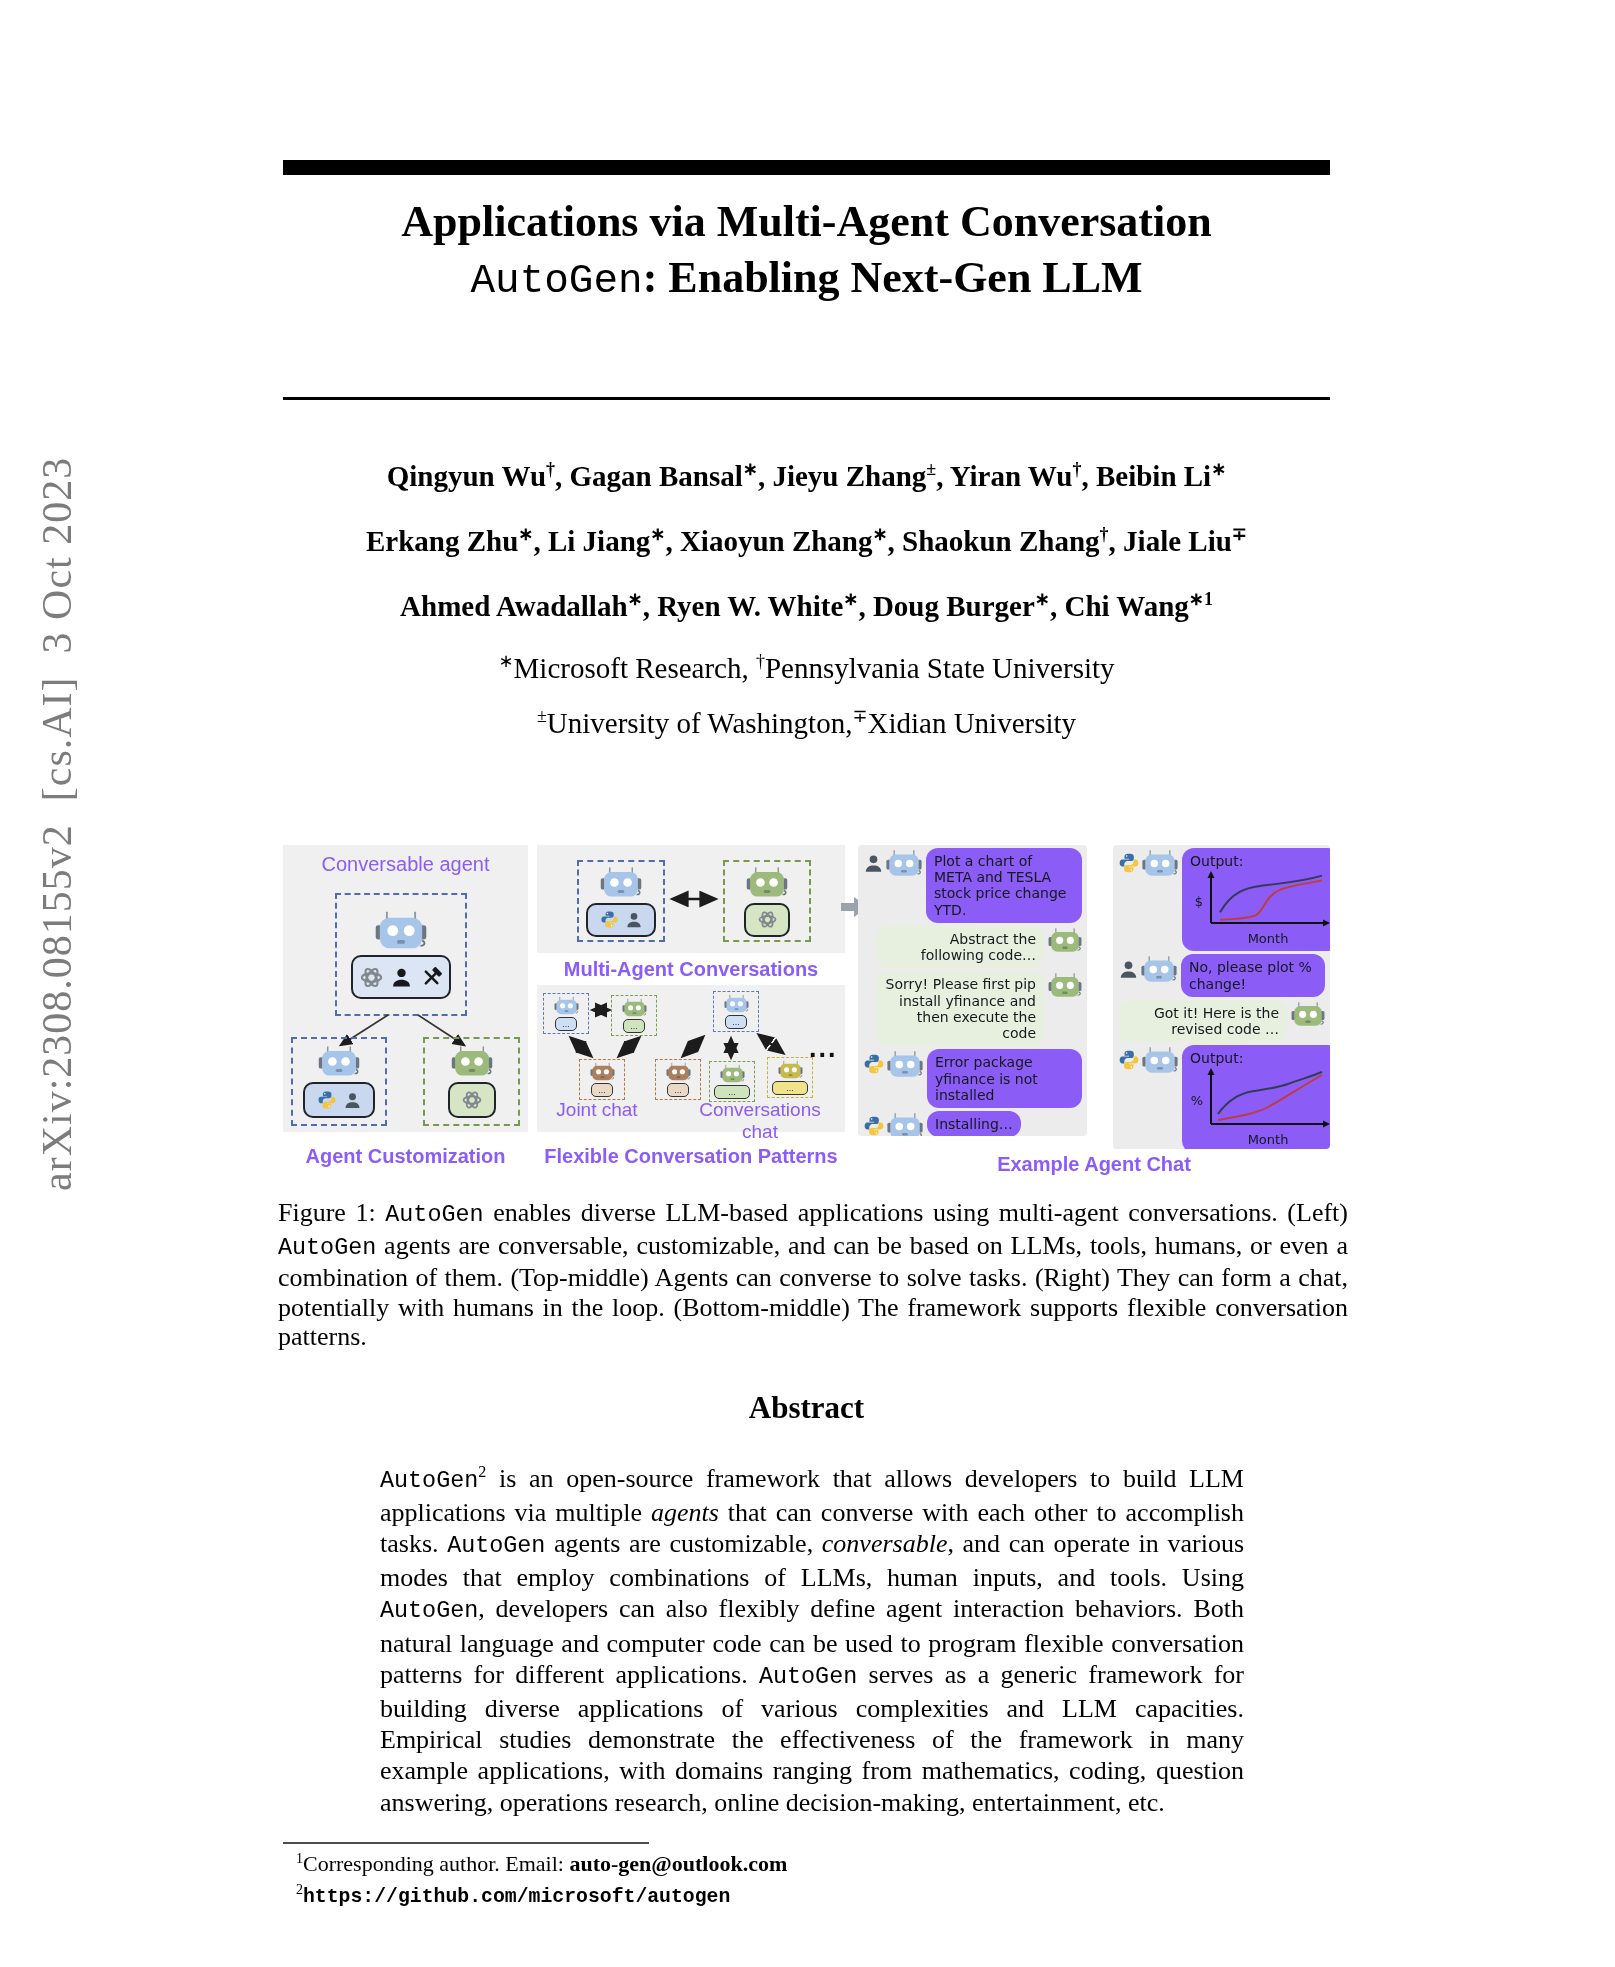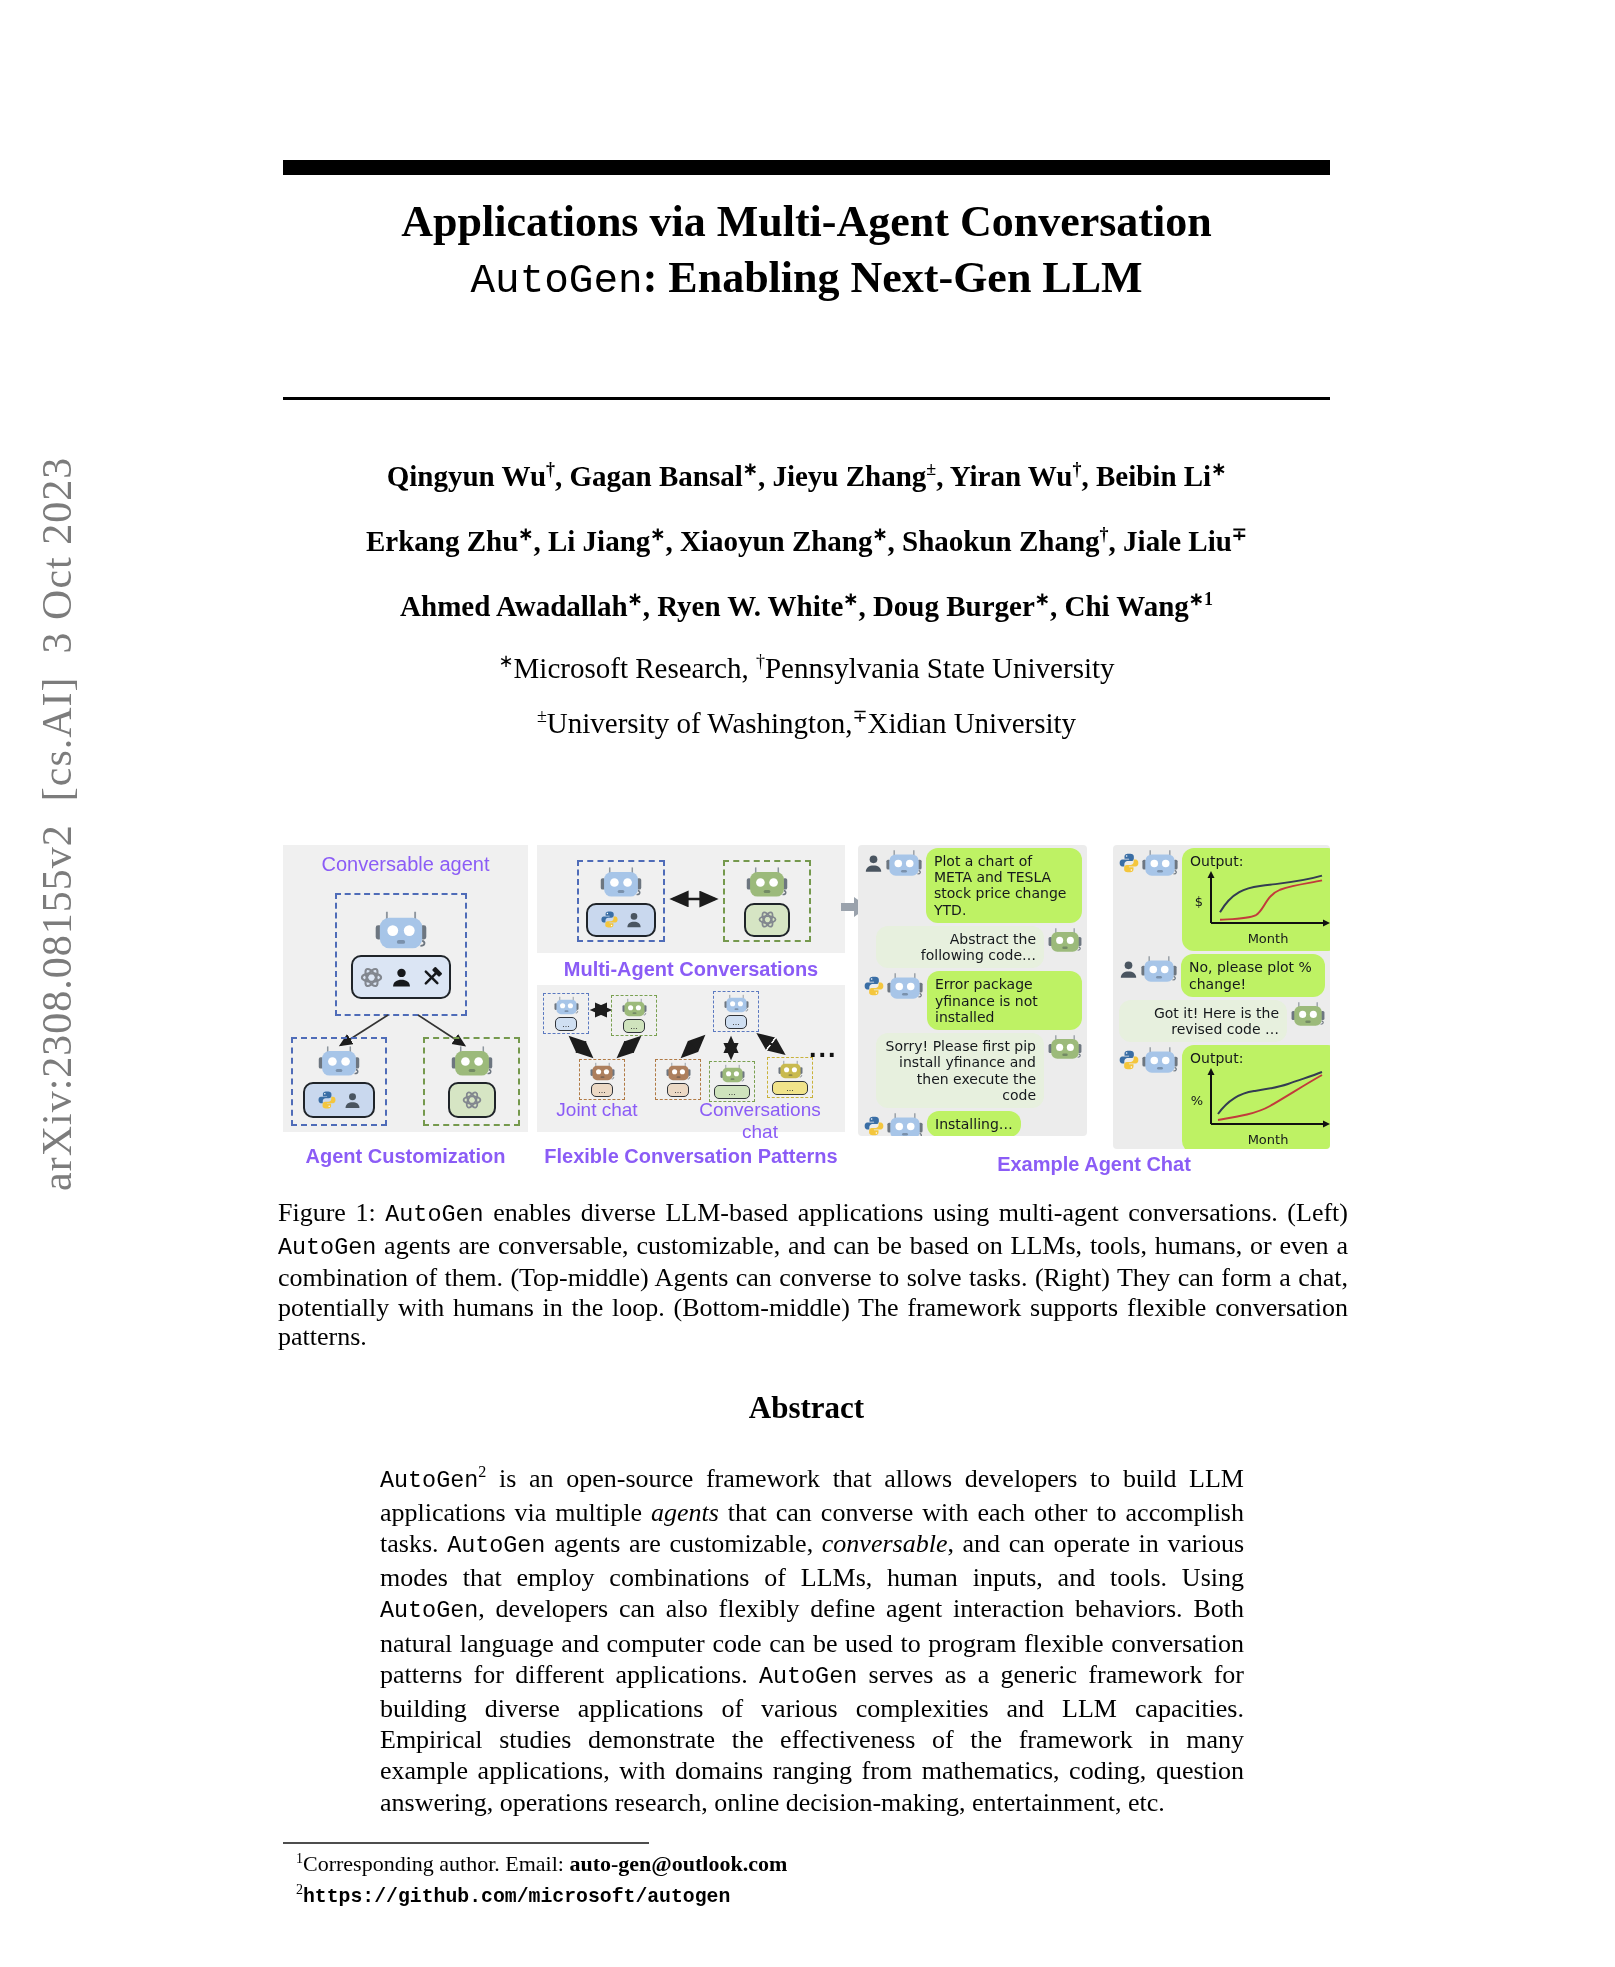--- a/index.html
+++ b/index.html
@@ -60,21 +60,21 @@
             padding:2px 6px;color:#333;background:#cfdff2;}
   .m-green .mini-box{background:#cfe3bd}.m-brown .mini-box{background:#ecd9c5}.m-yellow .mini-box{background:#f1e38a}
   .mini.wide .mini-box{padding:2px 13px;}
   .dots{position:absolute;left:272px;top:48px;font-size:27px;font-weight:bold;letter-spacing:2px;color:#111;}
   
   .chat-row{display:flex;align-items:flex-start;gap:4px;margin:3px 5px;}
   .chat-row.right{justify-content:flex-end;}
   .avatars{display:flex;align-items:center;gap:2px;flex:0 0 auto;margin-top:1px;}
   .bubble{border-radius:12px;padding:5px 8px;font-family:"DejaVu Sans",sans-serif;font-size:14px;
           line-height:1.16;color:#15181c;max-width:152px;}
-  .bubble.blue{background:#bef264;}
+  .bubble.blue{background:#8b5cf6;}
   .bubble.green{background:#e7f0de;text-align:right;}
   .bubble.has-chart{width:148px;max-width:148px;}
   .mc-top{display:flex;align-items:center;gap:1px;margin-top:2px;}
   .ylab{font-size:13px;width:13px;text-align:right;flex:0 0 auto;}
   .xlab{display:block;text-align:center;font-size:13px;margin-left:14px;}
   
   .caption{position:absolute;left:278px;top:1198px;width:1070px;font-size:26px;line-height:29.5px;
            text-align:justify;}
   .mono{font-family:"Liberation Mono",monospace;font-size:0.9em;}
   .ital{font-style:italic;}
@@ -309,38 +309,38 @@
           <div class="bubble blue">Plot a chart of META and TESLA stock price change YTD.</div>
         </div>
         <div class="chat-row right">
           <div class="bubble green">Abstract the following code…</div>
           <div class="avatars">
             <svg width="34" height="26" viewBox="0 0 44 34" class="r-green">
               <use href="#sym-robot"></use>
             </svg>
           </div>
         </div>
-        <div class="chat-row left">
-          <div class="avatars">
-            <svg width="22" height="22" viewBox="0 0 24 24">
-              <use href="#sym-python"></use>
-            </svg>
-            <svg width="36" height="28" viewBox="0 0 44 34" class="r-blue">
-              <use href="#sym-robot"></use>
-            </svg>
-          </div>
-          <div class="bubble blue">Error package yfinance is not installed</div>
-        </div>
         <div class="chat-row right">
           <div class="bubble green">Sorry! Please first pip install yfinance and then execute the code</div>
           <div class="avatars">
             <svg width="34" height="26" viewBox="0 0 44 34" class="r-green">
               <use href="#sym-robot"></use>
             </svg>
           </div>
+        </div>
+        <div class="chat-row left">
+          <div class="avatars">
+            <svg width="22" height="22" viewBox="0 0 24 24">
+              <use href="#sym-python"></use>
+            </svg>
+            <svg width="36" height="28" viewBox="0 0 44 34" class="r-blue">
+              <use href="#sym-robot"></use>
+            </svg>
+          </div>
+          <div class="bubble blue">Error package yfinance is not installed</div>
         </div>
         <div class="chat-row left">
           <div class="avatars">
             <svg width="22" height="22" viewBox="0 0 24 24">
               <use href="#sym-python"></use>
             </svg>
             <svg width="36" height="28" viewBox="0 0 44 34" class="r-blue">
               <use href="#sym-robot"></use>
             </svg>
           </div>

